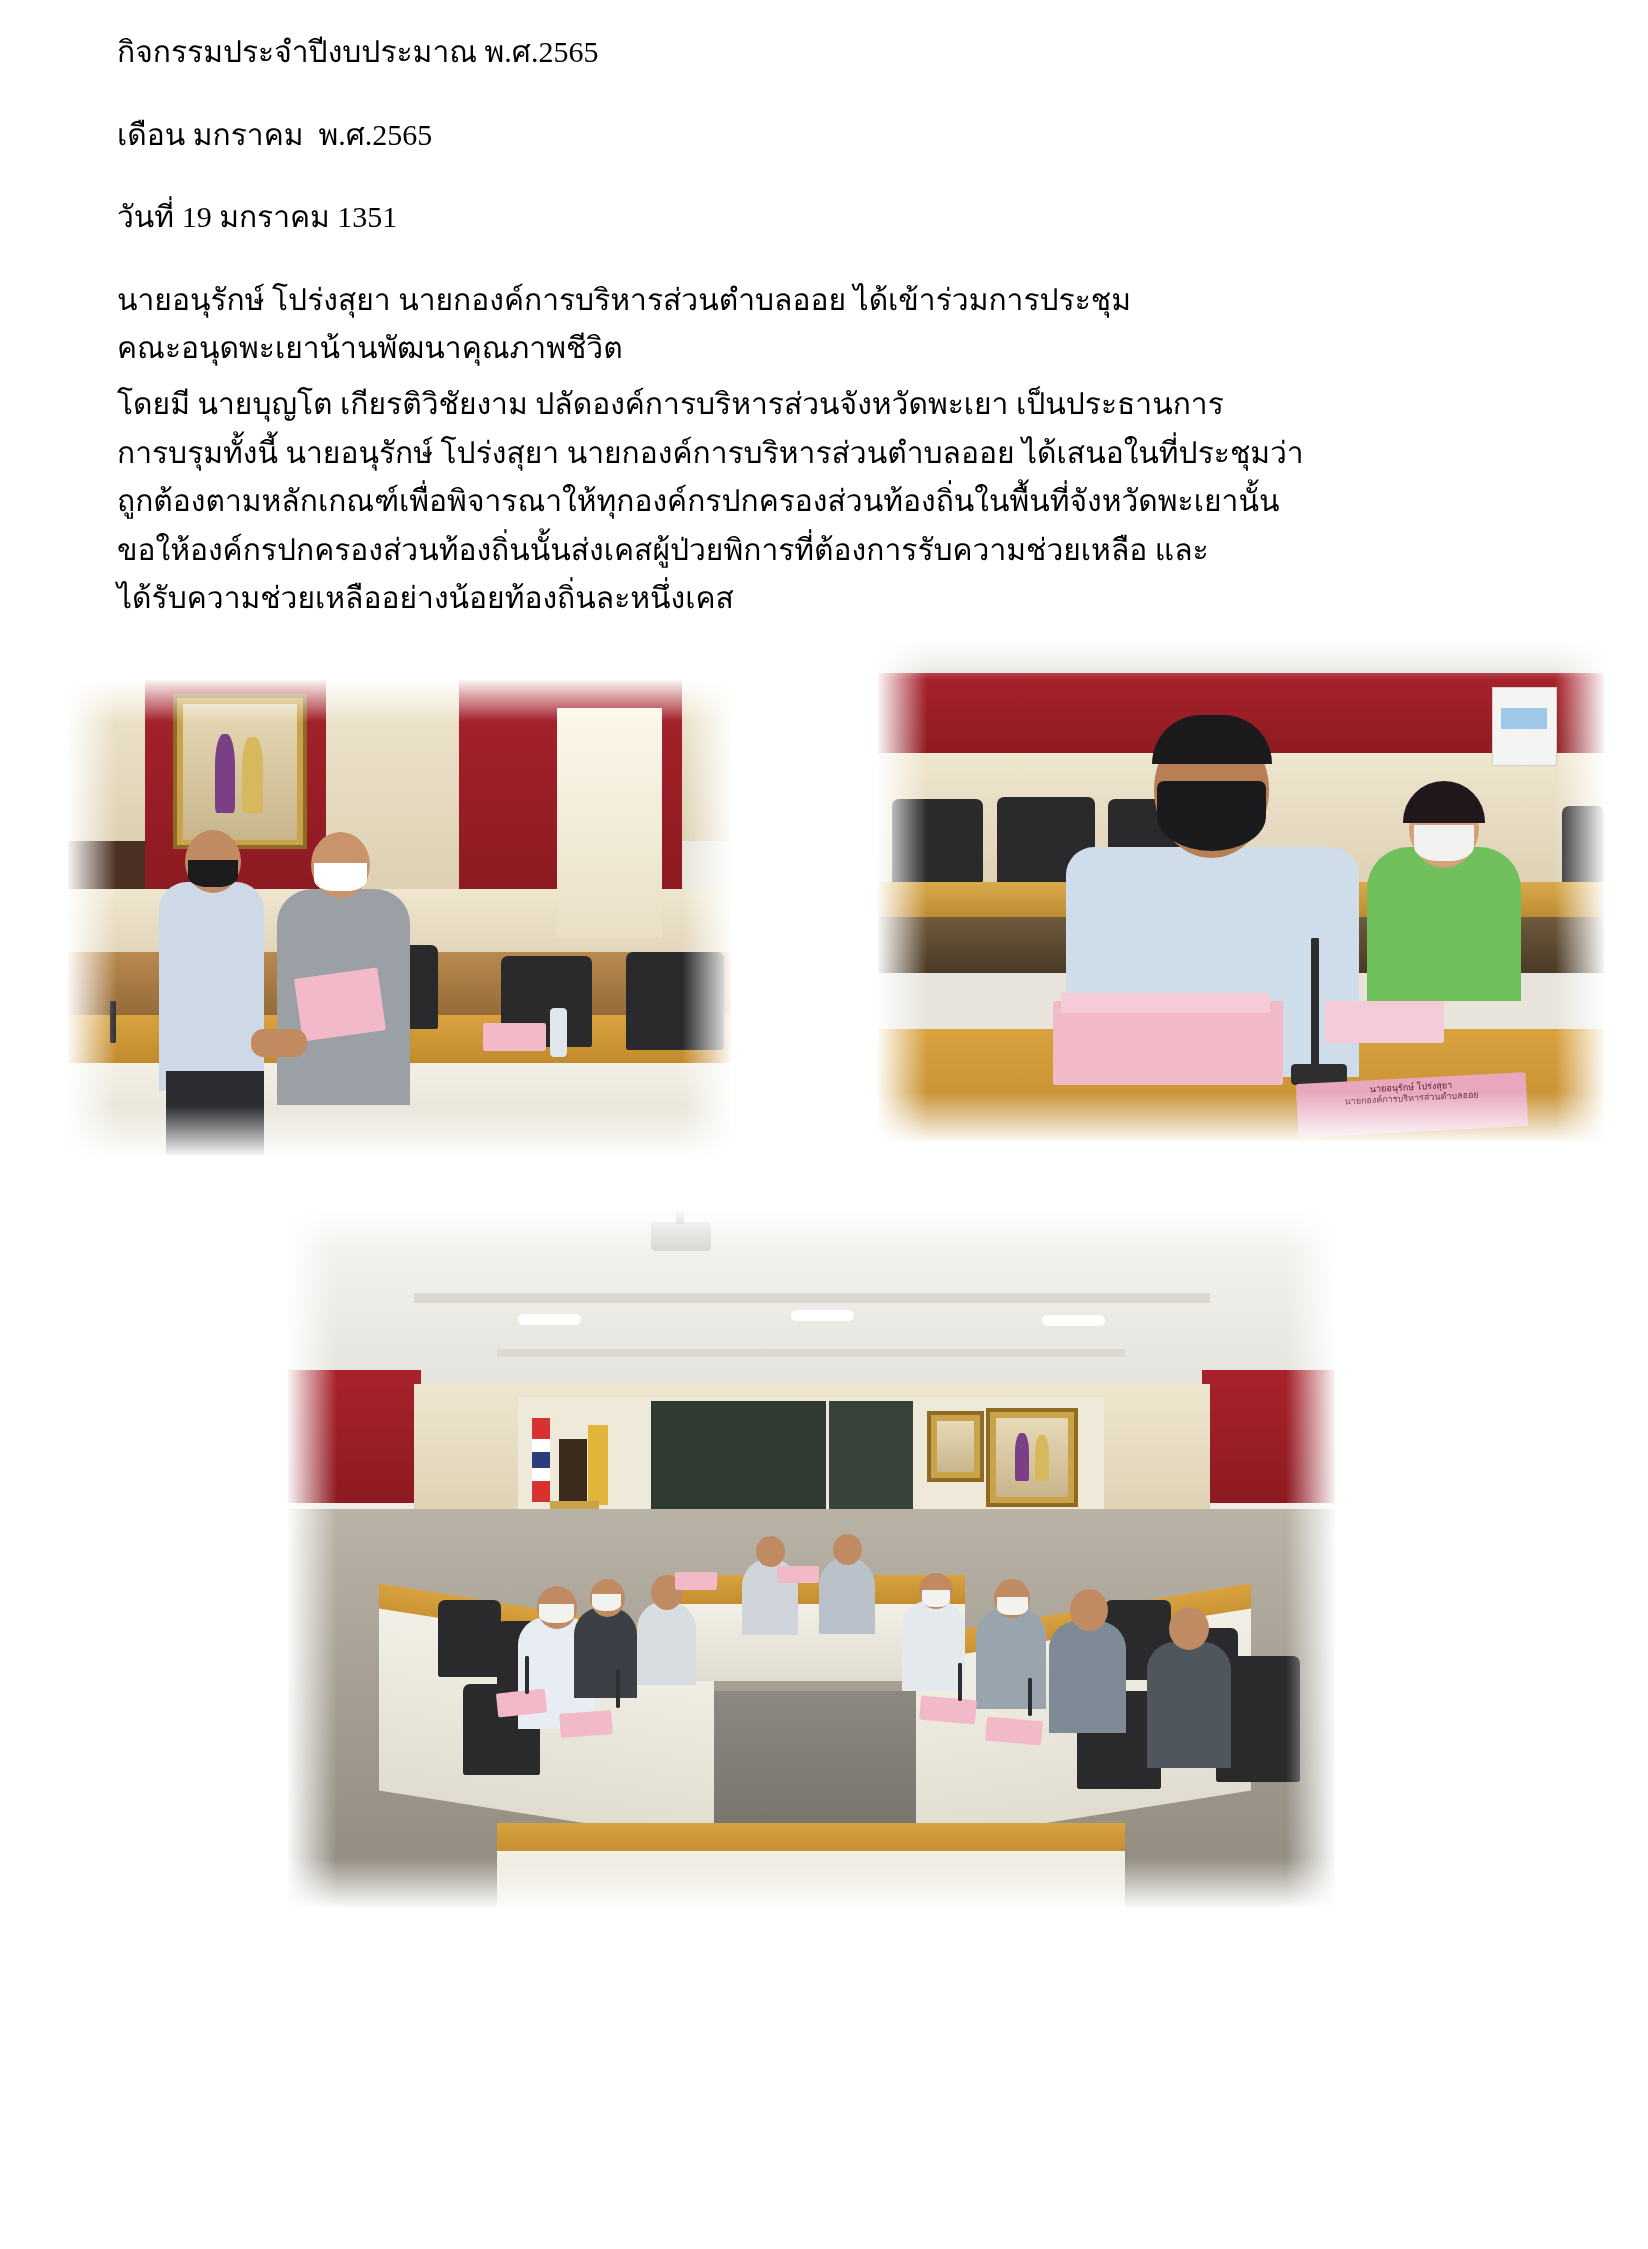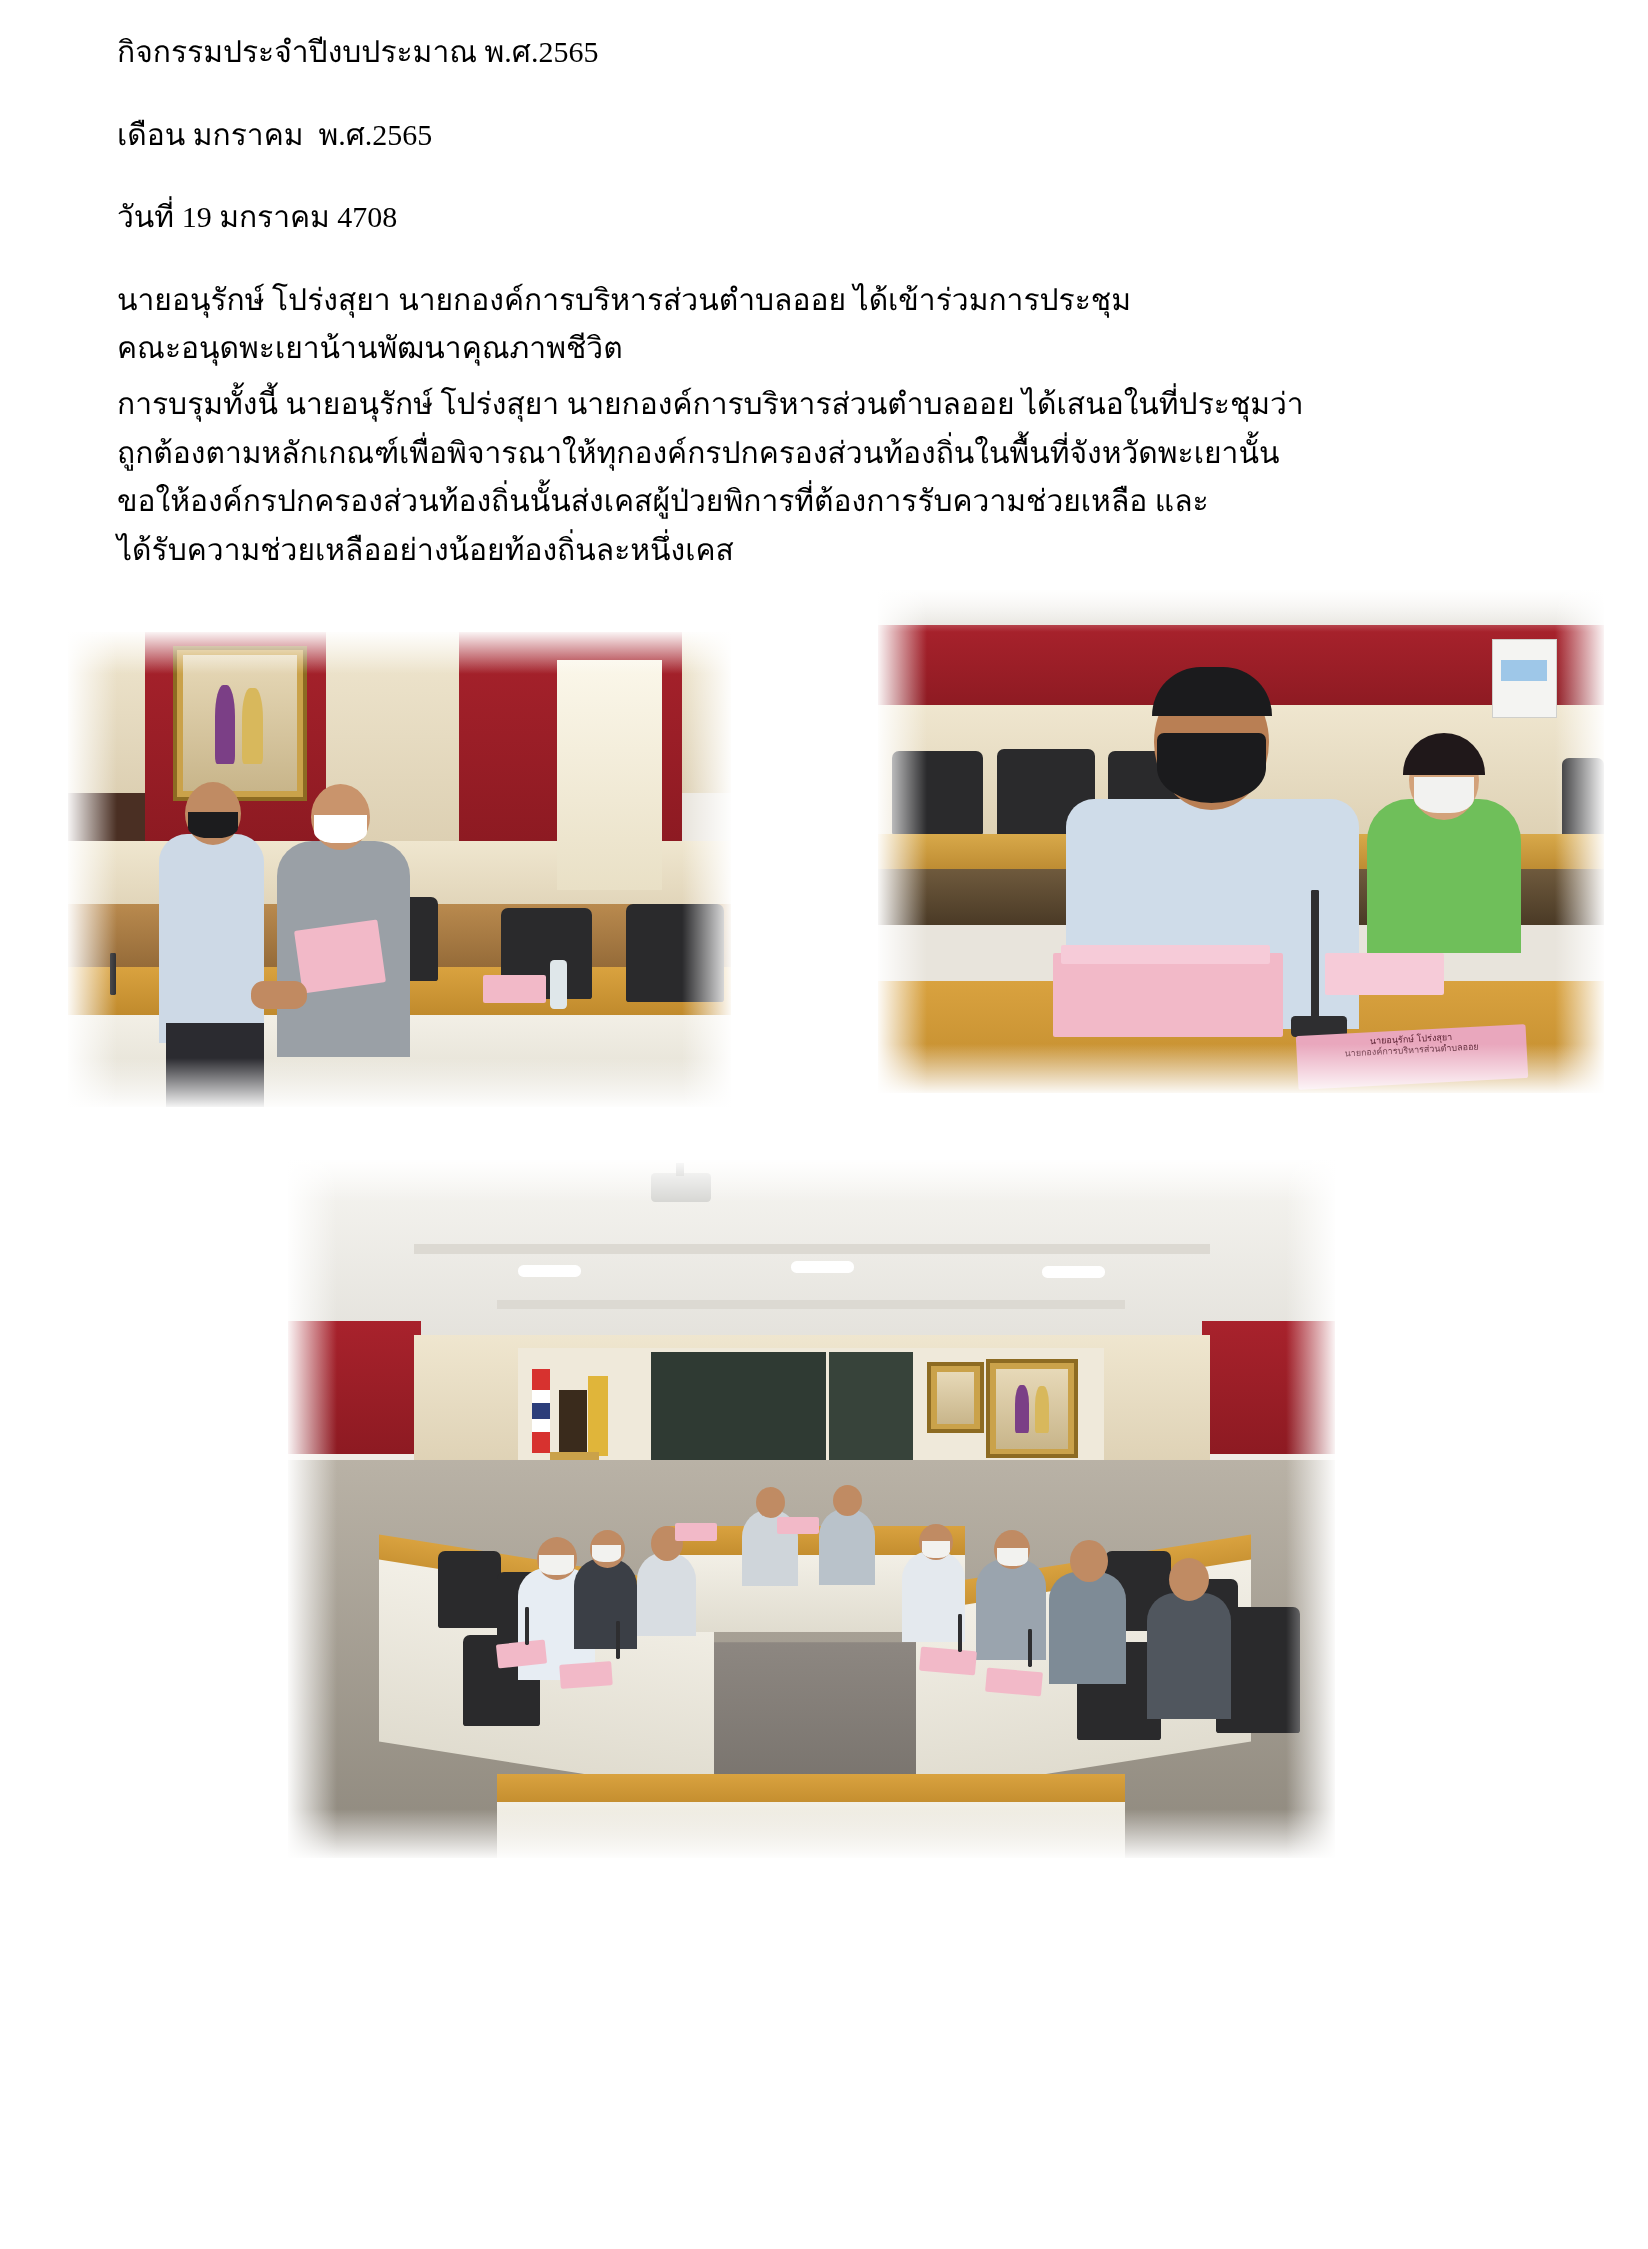--- a/index.html
+++ b/index.html
@@ -227,29 +227,30 @@
 
     <p class="para">
       <span class="line">กิจกรรมประจำปีงบประมาณ พ.ศ.2565</span>
     </p>
 
     <p class="para">
       <span class="line">เดือน มกราคม  พ.ศ.2565</span>
     </p>
 
     <p class="para">
-      <span class="line">วันที่ 19 มกราคม 4708</span>
+      <span class="line">วันที่ 19 มกราคม 1351</span>
     </p>
 
     <p class="para para-body">
       <span class="line">นายอนุรักษ์ โปร่งสุยา นายกองค์การบริหารส่วนตำบลออย ได้เข้าร่วมการประชุม</span>
       <span class="line">คณะอนุดพะเยาน้านพัฒนาคุณภาพชีวิต</span>
     </p>
 
     <p class="para para-body">
+      <span class="line">โดยมี นายบุญโต เกียรติวิชัยงาม ปลัดองค์การบริหารส่วนจังหวัดพะเยา เป็นประธานการ</span>
       <span class="line">การบรุมทั้งนี้ นายอนุรักษ์ โปร่งสุยา นายกองค์การบริหารส่วนตำบลออย ได้เสนอในที่ประชุมว่า</span>
       <span class="line">ถูกต้องตามหลักเกณฑ์เพื่อพิจารณาให้ทุกองค์กรปกครองส่วนท้องถิ่นในพื้นที่จังหวัดพะเยานั้น</span>
       <span class="line">ขอให้องค์กรปกครองส่วนท้องถิ่นนั้นส่งเคสผู้ป่วยพิการที่ต้องการรับความช่วยเหลือ และ</span>
       <span class="line">ได้รับความช่วยเหลืออย่างน้อยท้องถิ่นละหนึ่งเคส</span>
     </p>
 
   </div>
 
   <div class="photo-row">
 

